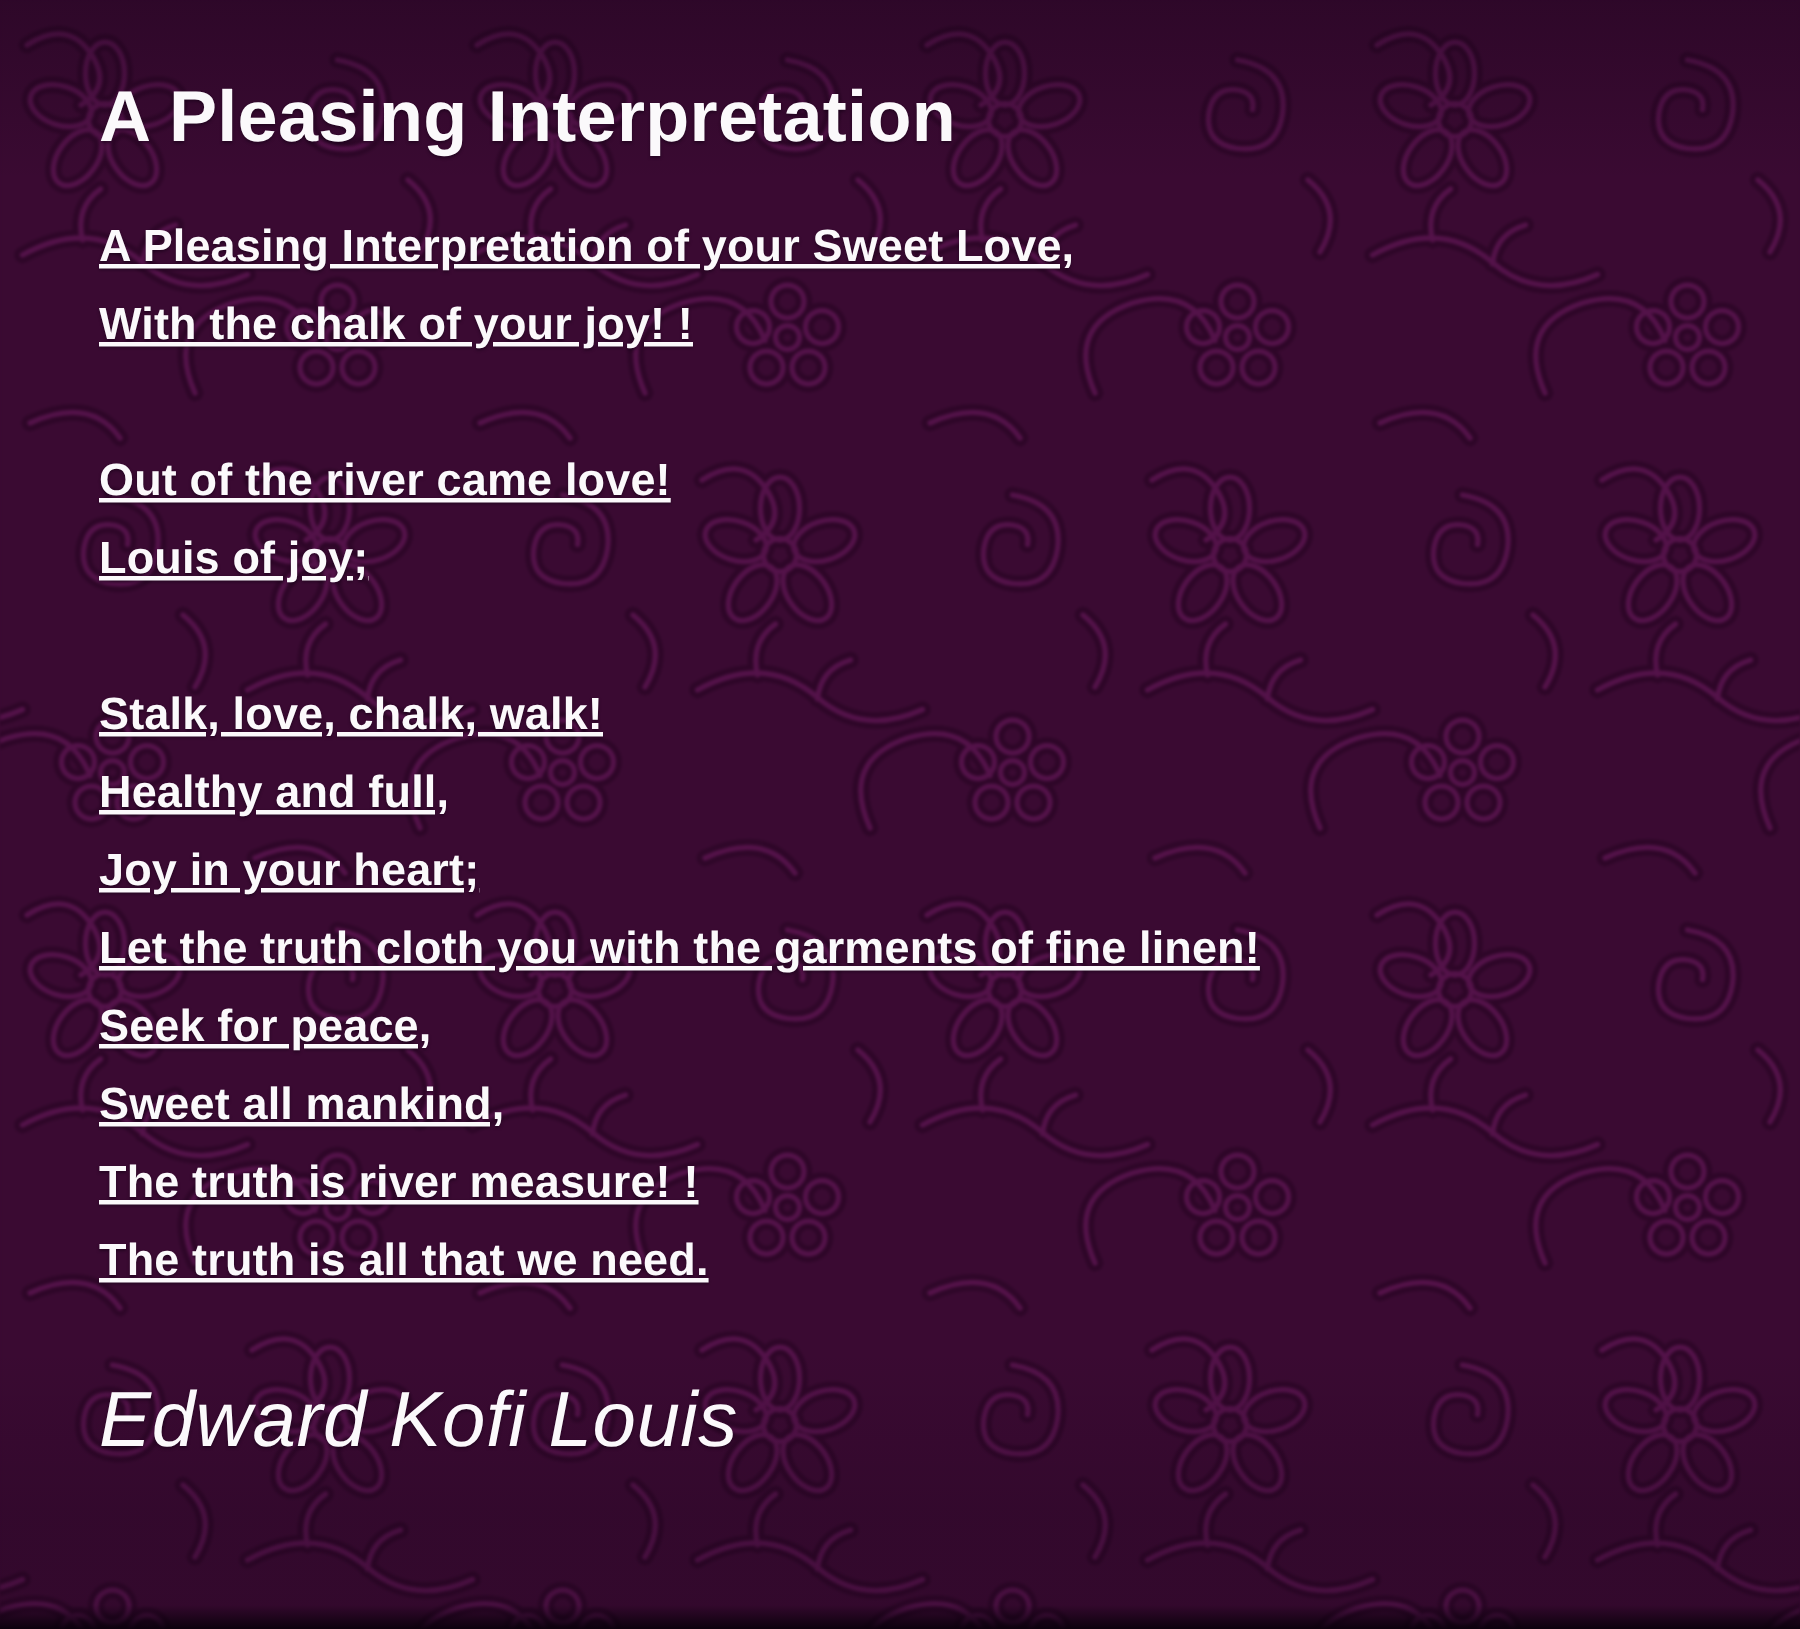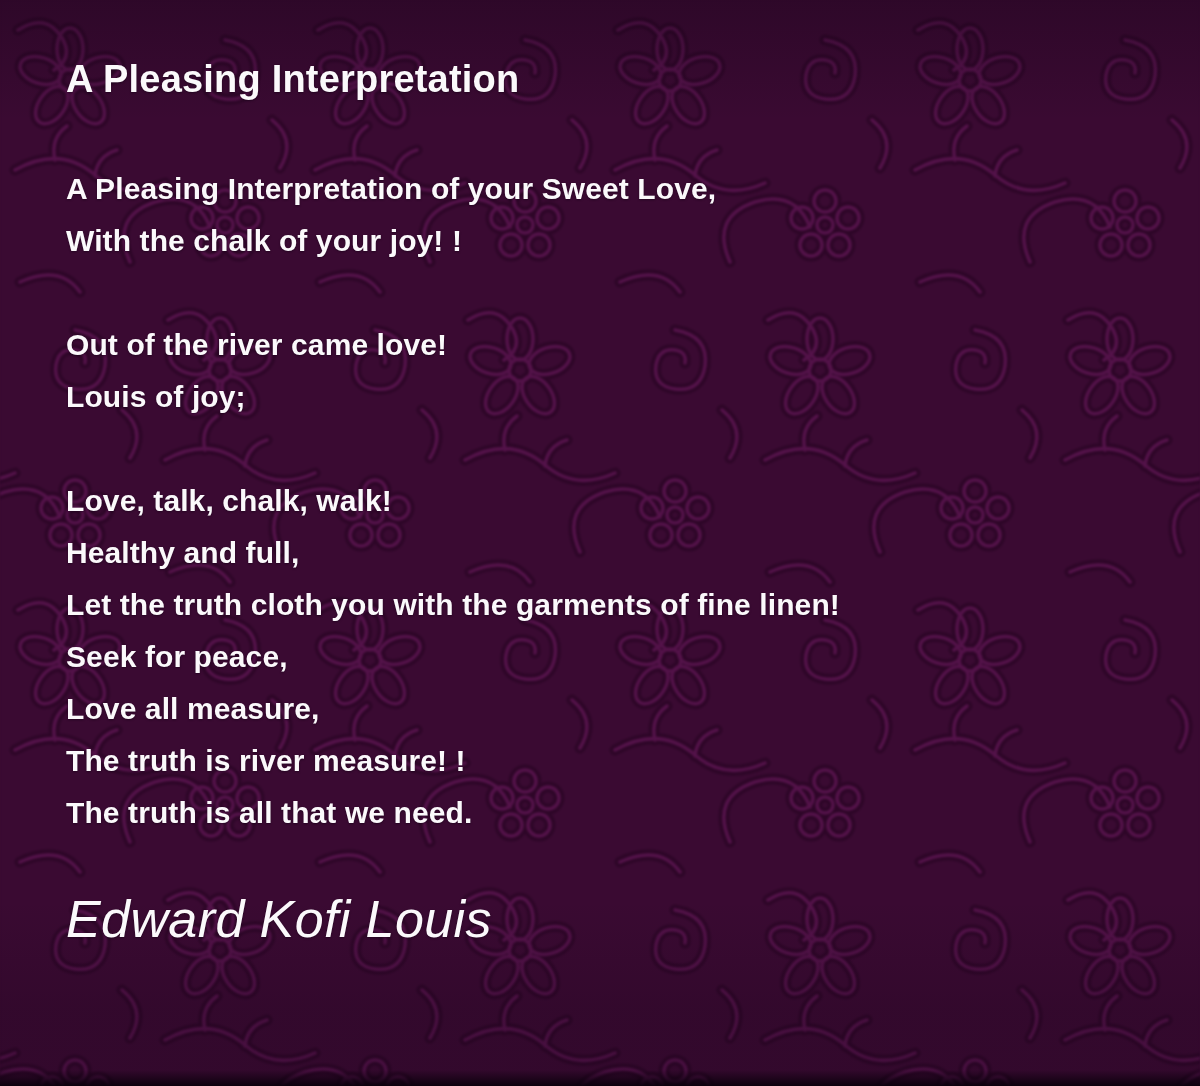--- a/index.html
+++ b/index.html
@@ -45,38 +45,39 @@
   .content {
     position: absolute;
     top: 0; left: 0;
     width: 1200px;
     height: 1086px;
     padding: 52px 40px 0 66px;
     box-sizing: border-box;
     color: #fbf9fb;
   }
   .poem-title {
-    margin: 0 0 57px 0;
-    font-size: 38px;
+    margin: 0 0 33px 0;
+    font-size: 48px;
     line-height: 54px;
     font-weight: bold;
     letter-spacing: 0.2px;
     text-shadow: 0 1px 2px rgba(20,2,22,0.55);
   }
   .stanza {
     margin: 0 0 52px 0;
   }
   .line {
     margin: 0;
     font-size: 30px;
     line-height: 52px;
     font-weight: bold;
     letter-spacing: 0.1px;
     white-space: pre;
     text-shadow: 0 1px 2px rgba(20,2,22,0.55);
+    text-decoration: underline;
   }
   .author {
     margin-top: 4px;
     font-size: 52px;
     line-height: 56px;
     font-style: italic;
     font-weight: normal;
     letter-spacing: 0.4px;
     text-shadow: 0 1px 2px rgba(20,2,22,0.55);
   }
@@ -158,25 +159,26 @@
       <p class="line">A Pleasing Interpretation of your Sweet Love,</p>
       <p class="line">With the chalk of your joy! !</p>
     </div>
 
     <div class="stanza">
       <p class="line">Out of the river came love!</p>
       <p class="line">Louis of joy;</p>
     </div>
 
     <div class="stanza">
-      <p class="line">Love, talk, chalk, walk!</p>
+      <p class="line">Stalk, love, chalk, walk!</p>
       <p class="line">Healthy and full,</p>
+      <p class="line">Joy in your heart;</p>
       <p class="line">Let the truth cloth you with the garments of fine linen!</p>
       <p class="line">Seek for peace,</p>
-      <p class="line">Love all measure,</p>
+      <p class="line">Sweet all mankind,</p>
       <p class="line">The truth is river measure! !</p>
       <p class="line">The truth is all that we need.</p>
     </div>
 
     <div class="author">Edward Kofi Louis</div>
 
   </div>
 </div>
 
 </body></html>

